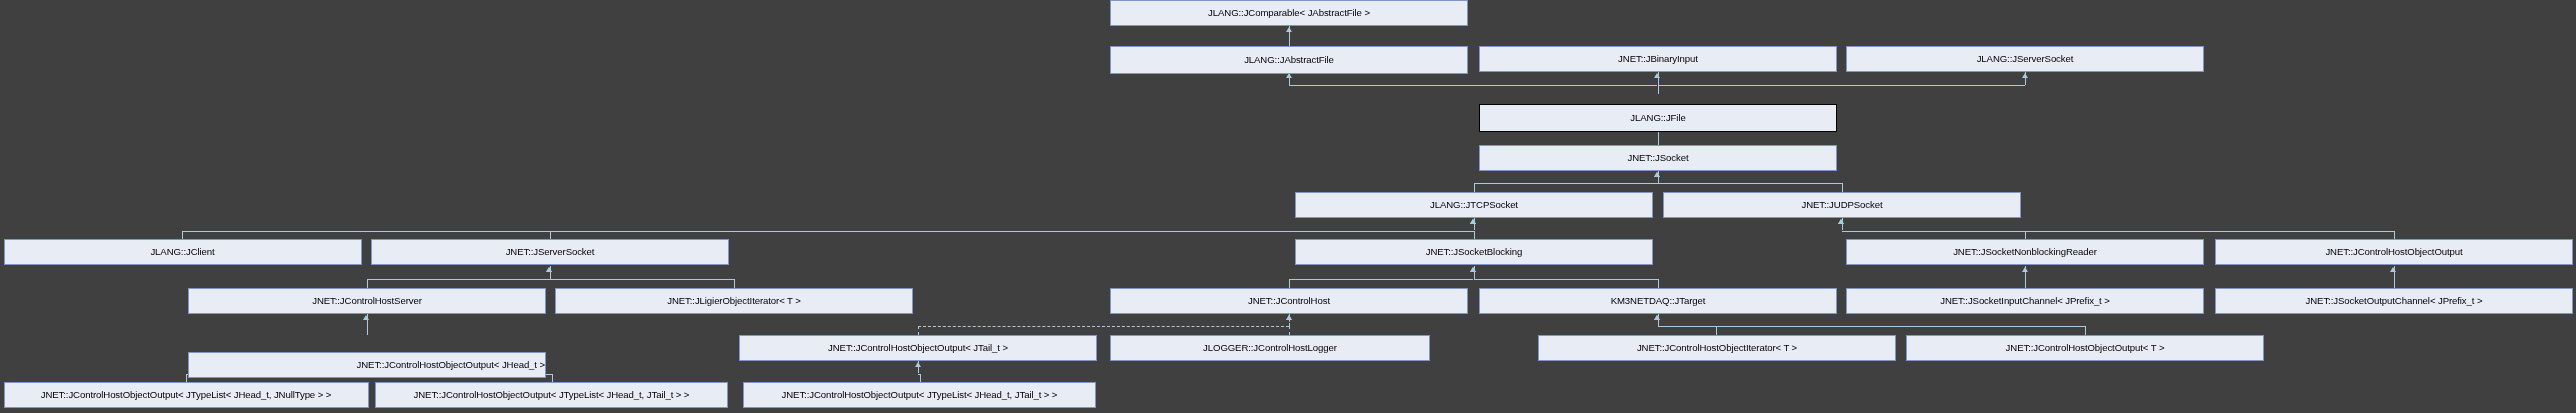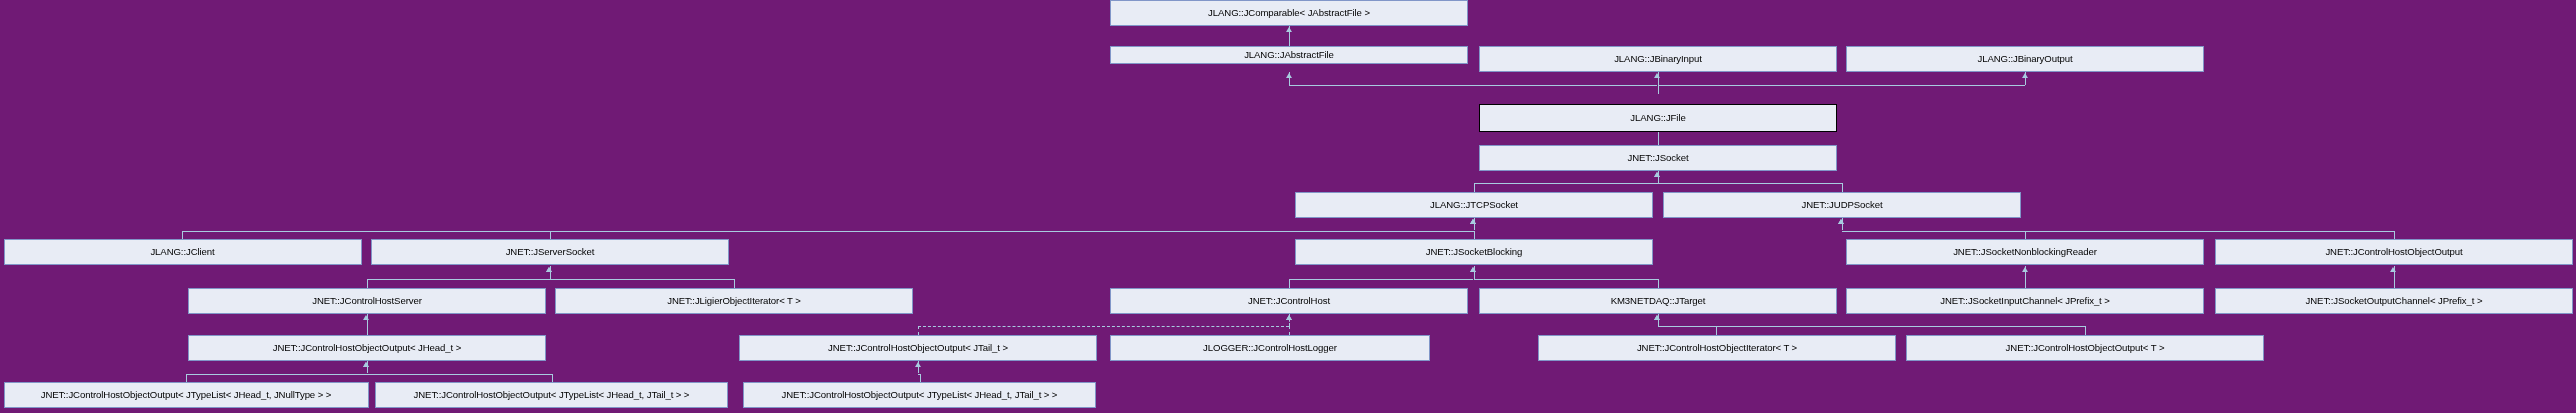--- a/index.html
+++ b/index.html
@@ -4,21 +4,21 @@
 <style>
   html, body {
     margin: 0;
     padding: 0;
     background: #ffffff;
   }
   #diagram {
     position: relative;
     width: 2576px;
     height: 414px;
-    background: #701a75;
+    background: #404040;
     font-family: "Liberation Sans", sans-serif;
     overflow: hidden;
   }
   .node {
     position: absolute;
     box-sizing: border-box;
     background: #e8ecf5;
     border: 0.9px solid #8196c8;
     color: #000000;
     font-size: 9.6px;
@@ -159,28 +159,28 @@
       <div class="arrow" style="left: 363px; top: 362px;"></div>
       <div class="edge v" style="left: 918px; top: 361px; height: 12.3px;"></div>
       <div class="edge h" style="left: 918px; top: 374px; width: 1.8px;"></div>
       <div class="edge v" style="left: 920px; top: 374px; height: 8.8px;"></div>
       <div class="arrow" style="left: 915px; top: 362px;"></div>
     </div>
   <div id="node-layer">
       <div class="node" style="left: 1110px; top: 0px; width: 358px; height: 26px;">
         <span>JLANG::JComparable&lt; JAbstractFile &gt;</span>
       </div>
-      <div class="node" style="left: 1110px; top: 46px; width: 358px; height: 18px;">
+      <div class="node" style="left: 1110px; top: 46px; width: 358px; height: 28px;">
         <span>JLANG::JAbstractFile</span>
       </div>
       <div class="node" style="left: 1479px; top: 46px; width: 358px; height: 26px;">
-        <span>JLANG::JBinaryInput</span>
+        <span>JNET::JBinaryInput</span>
       </div>
       <div class="node" style="left: 1846px; top: 46px; width: 358px; height: 26px;">
-        <span>JLANG::JBinaryOutput</span>
+        <span>JLANG::JServerSocket</span>
       </div>
       <div class="node current" style="left: 1479px; top: 104px; width: 358px; height: 28px;">
         <span>JLANG::JFile</span>
       </div>
       <div class="node" style="left: 1479px; top: 145px; width: 358px; height: 26px;">
         <span>JNET::JSocket</span>
       </div>
       <div class="node" style="left: 1295px; top: 192px; width: 358px; height: 26px;">
         <span>JLANG::JTCPSocket</span>
       </div>
@@ -213,21 +213,21 @@
       </div>
       <div class="node" style="left: 1479px; top: 288px; width: 358px; height: 26px;">
         <span>KM3NETDAQ::JTarget</span>
       </div>
       <div class="node" style="left: 1846px; top: 288px; width: 358px; height: 26px;">
         <span>JNET::JSocketInputChannel&lt; JPrefix_t &gt;</span>
       </div>
       <div class="node" style="left: 2215px; top: 288px; width: 358px; height: 26px;">
         <span>JNET::JSocketOutputChannel&lt; JPrefix_t &gt;</span>
       </div>
-      <div class="node" style="left: 188px; top: 335px; width: 358px; height: 26px;">
+      <div class="node" style="left: 188px; top: 352px; width: 358px; height: 26px; justify-content: flex-end;">
         <span>JNET::JControlHostObjectOutput&lt; JHead_t &gt;</span>
       </div>
       <div class="node" style="left: 739px; top: 335px; width: 358px; height: 26px;">
         <span>JNET::JControlHostObjectOutput&lt; JTail_t &gt;</span>
       </div>
       <div class="node" style="left: 1110px; top: 335px; width: 320px; height: 26px;">
         <span>JLOGGER::JControlHostLogger</span>
       </div>
       <div class="node" style="left: 1538px; top: 335px; width: 358px; height: 26px;">
         <span>JNET::JControlHostObjectIterator&lt; T &gt;</span>

